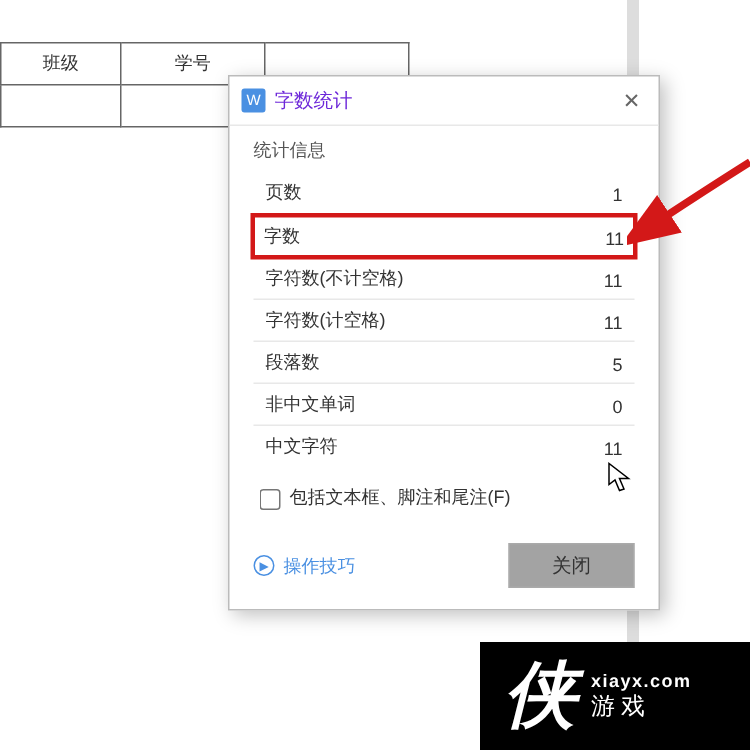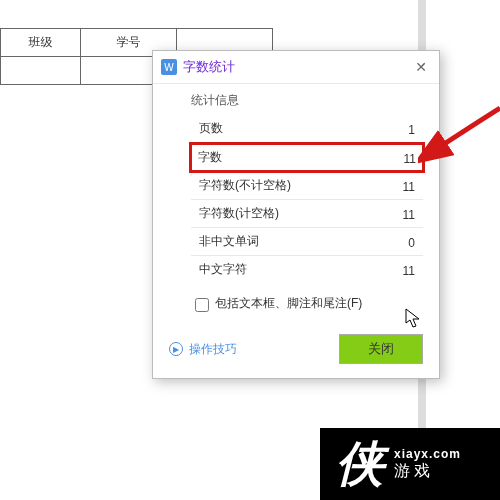--- a/index.html
+++ b/index.html
@@ -10,34 +10,34 @@
     .bg-table td:first-child { width: 78px; }
     .bg-table td:nth-child(2) { width: 96px; }
     .bg-table td:nth-child(3) { width: 96px; }
     
     .dialog { position: absolute; left: 152px; top: 50px; width: 288px; background: #fff; border: 1px solid #bbb; box-shadow: 3px 3px 12px rgba(0,0,0,0.25); }
     .dialog-title { display: flex; align-items: center; padding: 6px 8px; border-bottom: 1px solid #e8e8e8; }
     .dialog-icon { width: 16px; height: 16px; background: #4a90e2; color: #fff; font-size: 10px; display: flex; align-items: center; justify-content: center; border-radius: 2px; margin-right: 6px; }
     .dialog-title-text { font-size: 13px; color: #6d28d9; flex: 1; }
     .dialog-close { width: 20px; height: 20px; display: flex; align-items: center; justify-content: center; font-size: 14px; color: #666; cursor: pointer; }
     
-    .dialog-body { padding: 8px 16px 12px; margin-left: 22px; }
+    .dialog-body { padding: 8px 16px 12px; }
     .section-label { font-size: 12px; color: #555; margin-bottom: 6px; }
     .stat-row { display: flex; justify-content: space-between; padding: 5px 8px; font-size: 12px; color: #333; border-bottom: 1px solid #e8e8e8; align-items: flex-end; }
     .stat-row.highlighted { border: 3px solid #d31818; padding: 4px 6px; margin: -1px -2px; }
     .stat-label { }
     .stat-value { }
     
     .checkbox-row { display: flex; align-items: flex-end; margin-top: 12px; font-size: 12px; color: #333; gap: 6px; padding-left: 4px; }
     .checkbox-row input { width: 14px; height: 14px; }
     
     .dialog-footer { display: flex; justify-content: space-between; align-items: center; padding: 10px 16px 14px; }
     .hint-link { display: flex; align-items: center; gap: 6px; font-size: 12px; color: #4a90e2; cursor: pointer; }
     .hint-icon { width: 14px; height: 14px; border: 1.5px solid #4a90e2; border-radius: 50%; display: flex; align-items: center; justify-content: center; font-size: 8px; color: #4a90e2; }
-    .close-btn { padding: 5px 28px; border: 1px solid #aaa; background: #84cc16; font-size: 13px; color: #333; cursor: pointer; }
+    .close-btn { padding: 5px 28px; border: 1px solid #aaa; background: #a3a3a3; font-size: 13px; color: #333; cursor: pointer; }
     
     .cursor { position: absolute; left: 405px; top: 308px; pointer-events: none; }
     
     .arrow { position: absolute; left: 418px; top: 100px; pointer-events: none; }
     
     .right-stripe { position: absolute; right: 74px; top: 0; bottom: 0; width: 8px; background: #ddd; }
     
     .watermark { position: absolute; right: 0; bottom: 0; width: 180px; height: 72px; background: #000; display: flex; align-items: center; padding: 0 10px 0 16px; }
     .wm-char { color: #fff; font-size: 48px; font-weight: bold; font-style: italic; line-height: 1; }
     .wm-text { color: #fff; font-size: 14px; margin-left: 10px; }
@@ -83,20 +83,24 @@
     </div>
     <div class="stat-row">
       <span class="stat-label">字符数(不计空格)</span>
       <span class="stat-value">11</span>
     </div>
     <div class="stat-row">
       <span class="stat-label">字符数(计空格)</span>
       <span class="stat-value">11</span>
     </div>
     <div class="stat-row">
+      <span class="stat-label">段落数</span>
+      <span class="stat-value">5</span>
+    </div>
+    <div class="stat-row">
       <span class="stat-label">非中文单词</span>
       <span class="stat-value">0</span>
     </div>
     <div class="stat-row" style="border-bottom:none">
       <span class="stat-label">中文字符</span>
       <span class="stat-value">11</span>
     </div>
 
     <label class="checkbox-row">
       <input type="checkbox" style="">

